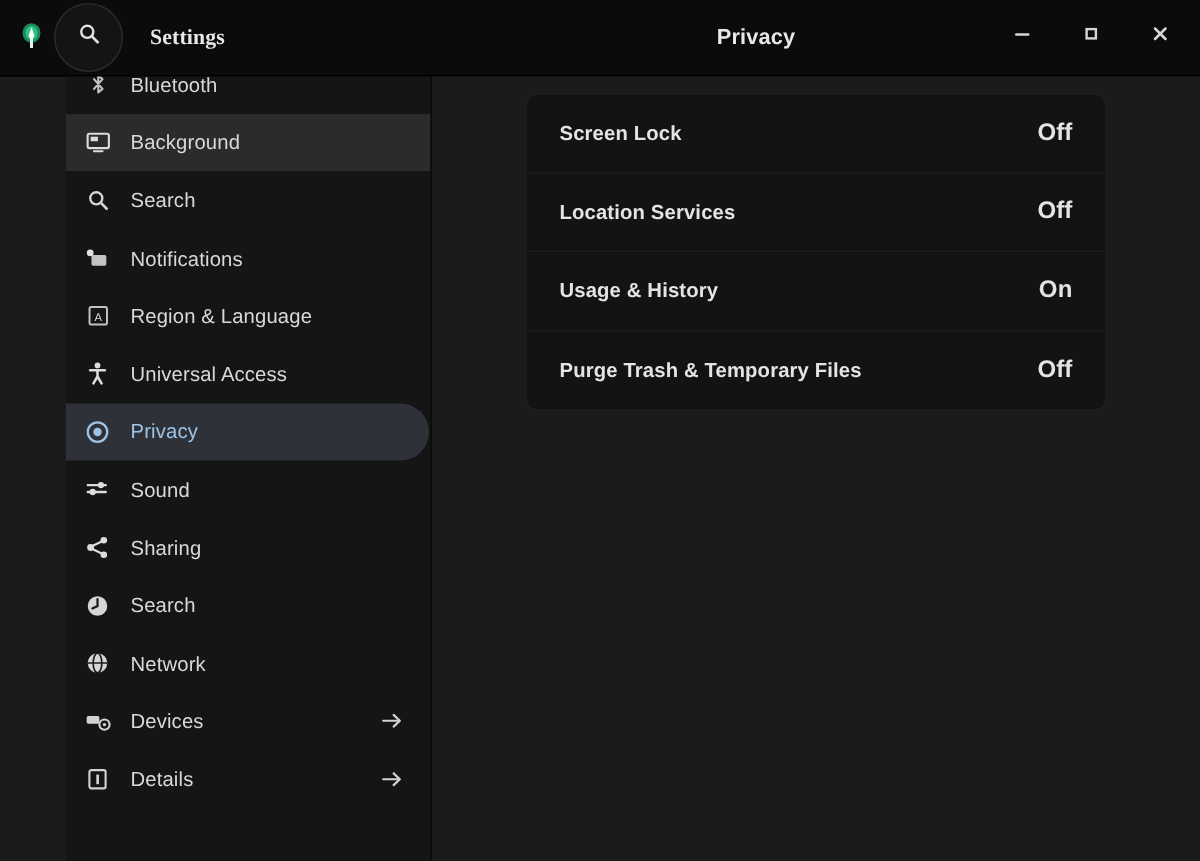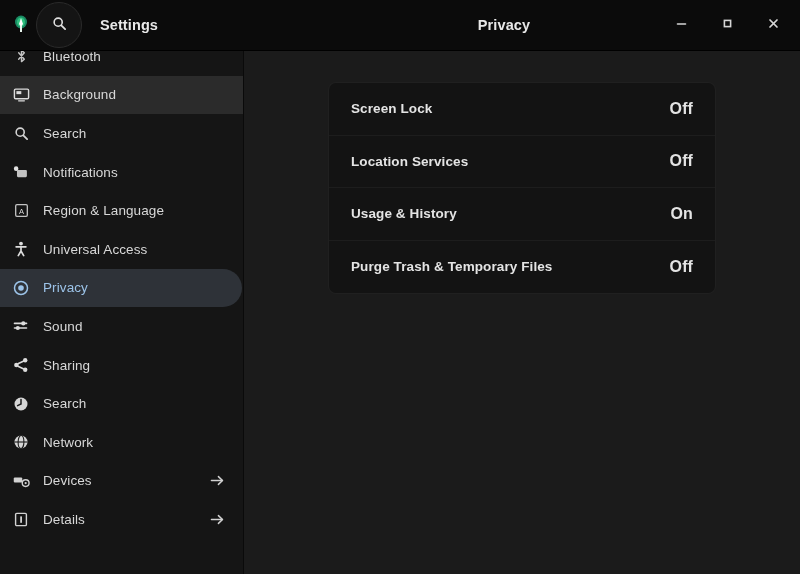--- a/index.html
+++ b/index.html
@@ -22,20 +22,21 @@
     height:51px; min-height:51px;
     background:#0b0b0b;
     display:flex; align-items:center;
     border-bottom:1px solid #000;
   }
   .tb-left {
     display:flex; align-items:center;
     width:244px; height:100%;
     padding-left:10px;
     gap:4px;
+    font-family:Liberation Serif, serif;
   }
   .app-logo {
     width:22px; height:26px;
     display:flex; align-items:center; justify-content:center;
     flex:0 0 auto;
   }
   .search-btn {
     width:46px; height:46px;
     border-radius:50%;
     background:#141414;
@@ -84,20 +85,21 @@
   
   .body-wrap { flex:1; display:flex; min-height:0; position:relative; }
 
   
   .sidebar {
     width:244px; min-width:244px;
     background:#151515;
     border-right:1px solid #0a0a0a;
     position:relative;
     overflow:hidden;
+    margin-left:44px;
   }
   .side-scroll {
     position:absolute;
     top:-14px; left:0; right:0; bottom:0;
   }
   .side-item {
     position:relative;
     height:38.6px;
     display:flex; align-items:center;
     padding-left:10px;
@@ -131,21 +133,21 @@
     width:242px;
   }
   .side-item.selected .lbl { color:#9cc3e8; }
   .side-item.selected .ico { color:#9cc3e8; }
 
   
   .content {
     flex:1;
     background:#1b1b1b;
     position:relative;
-    padding-top:32px;
+    padding-top:12px;
     display:flex;
     justify-content:center;
   }
   .card {
     width:386px;
     background:#131313;
     border-radius:7px;
     overflow:hidden;
     align-self:flex-start;
     box-shadow:0 0 0 1px rgba(255,255,255,0.025);

